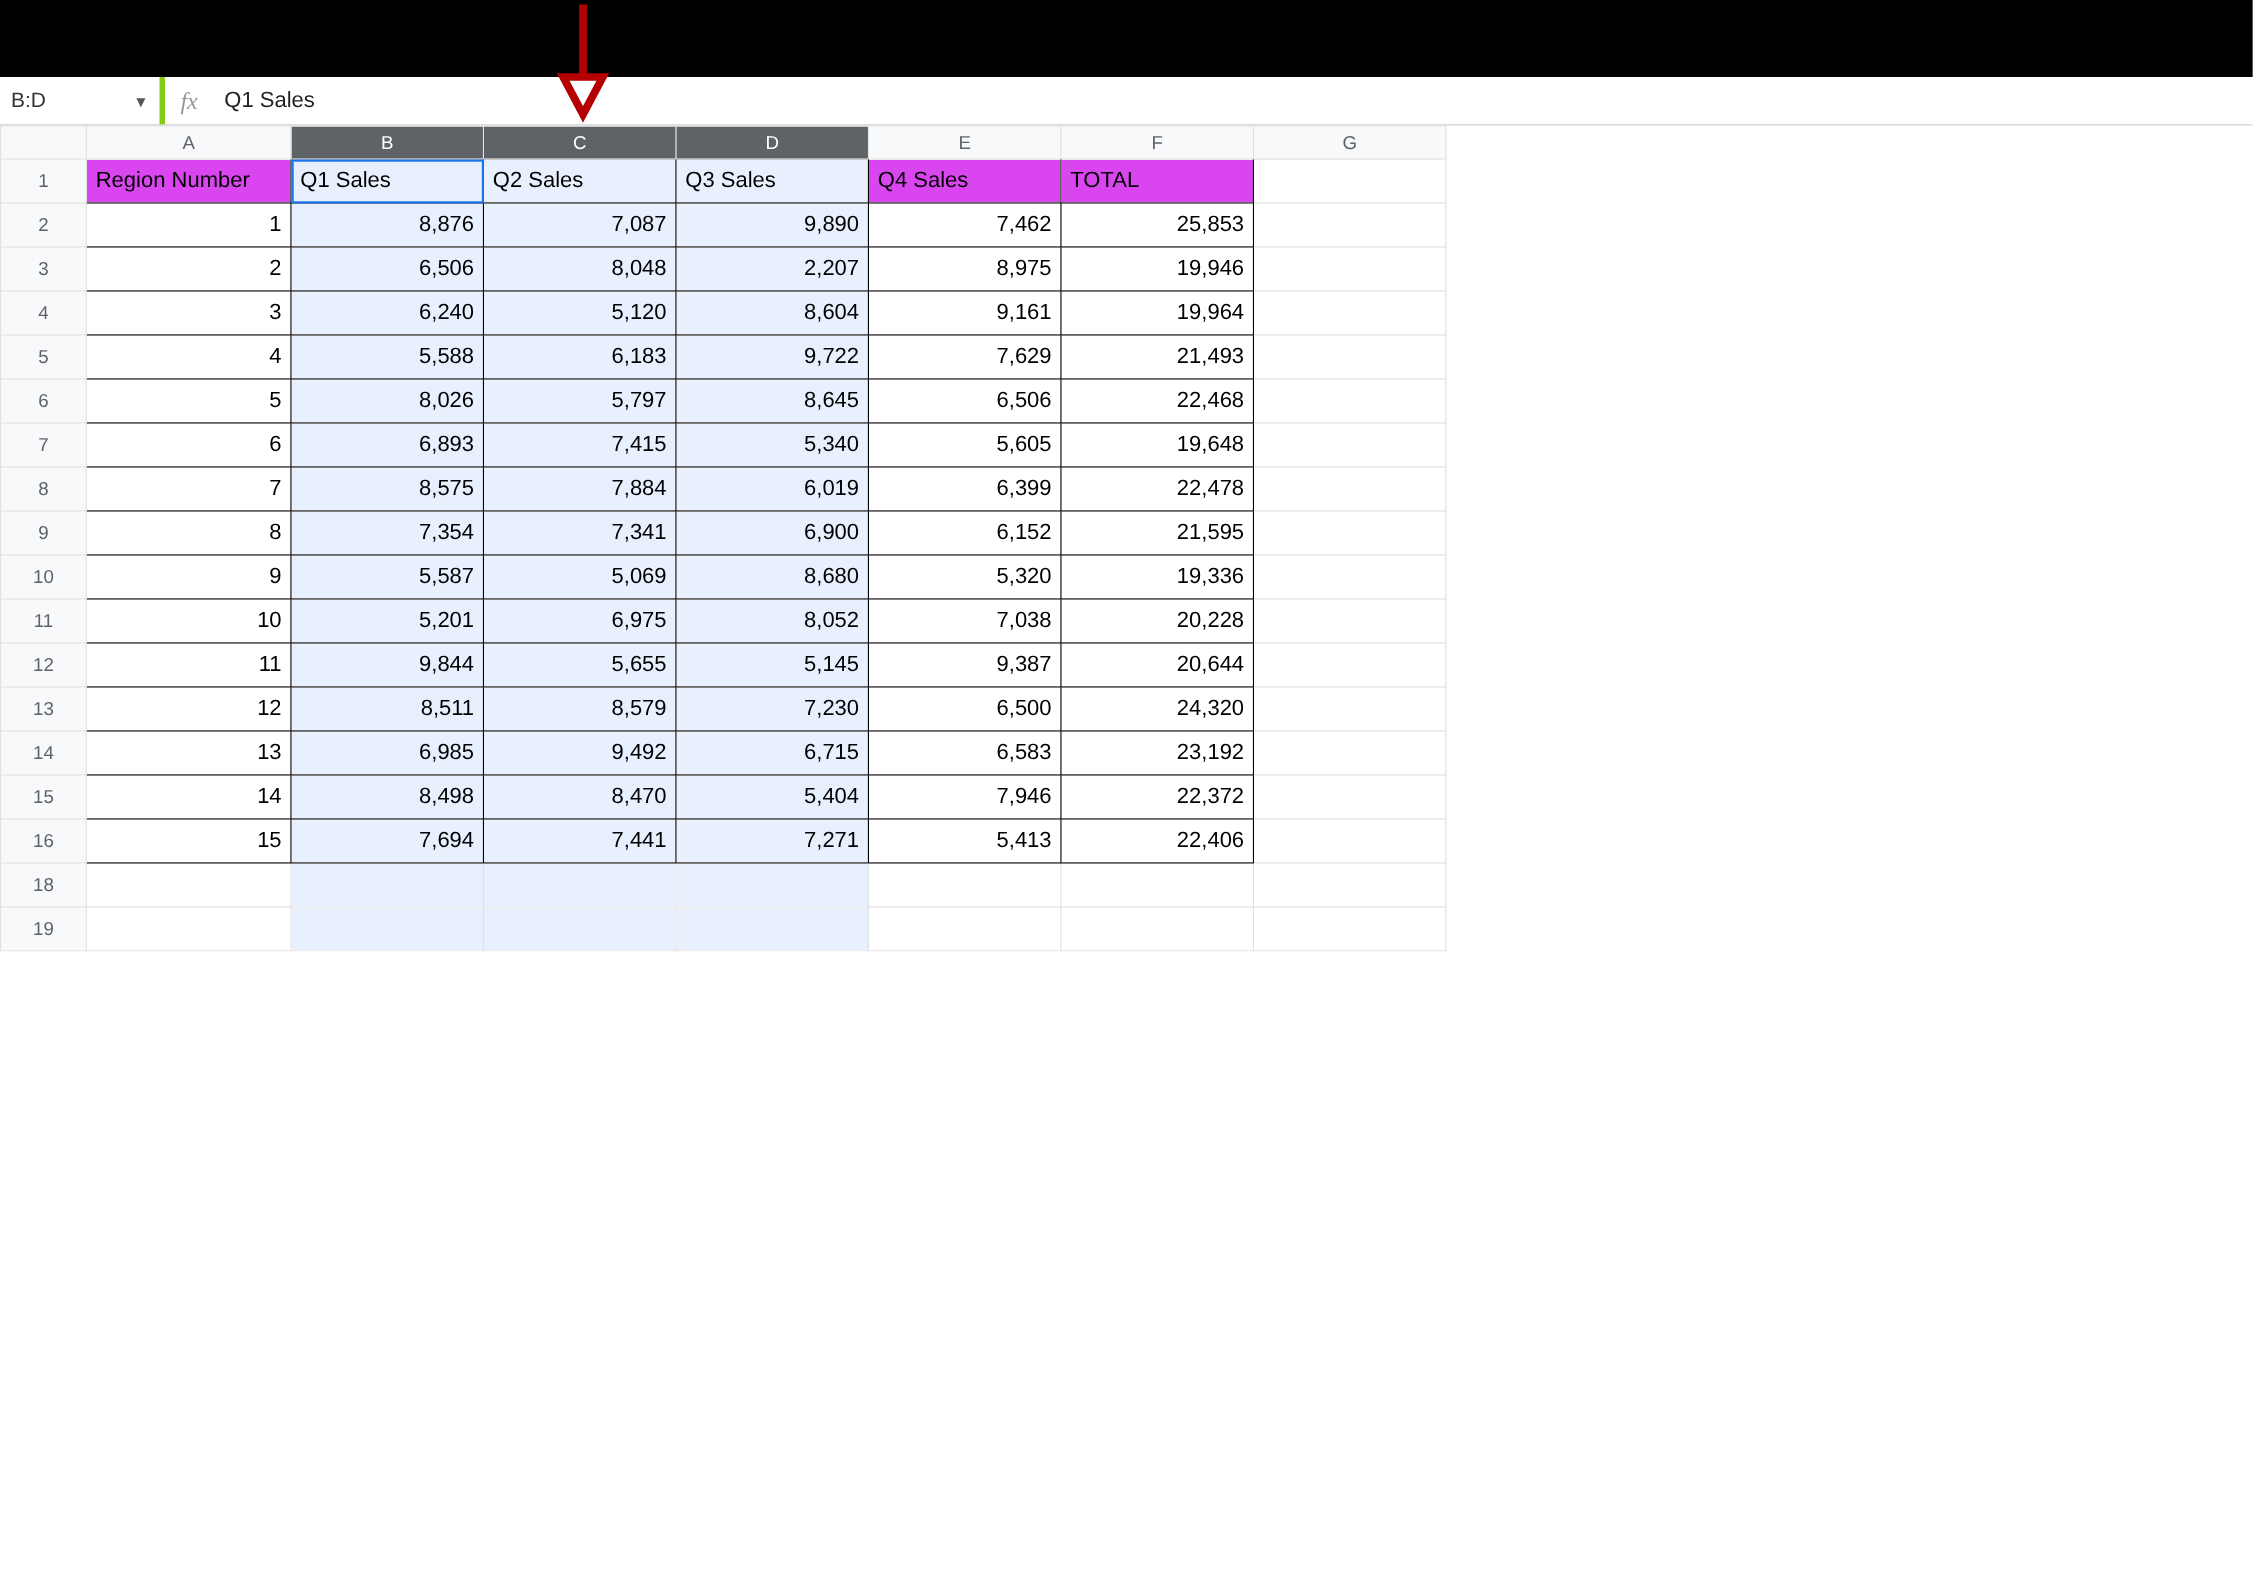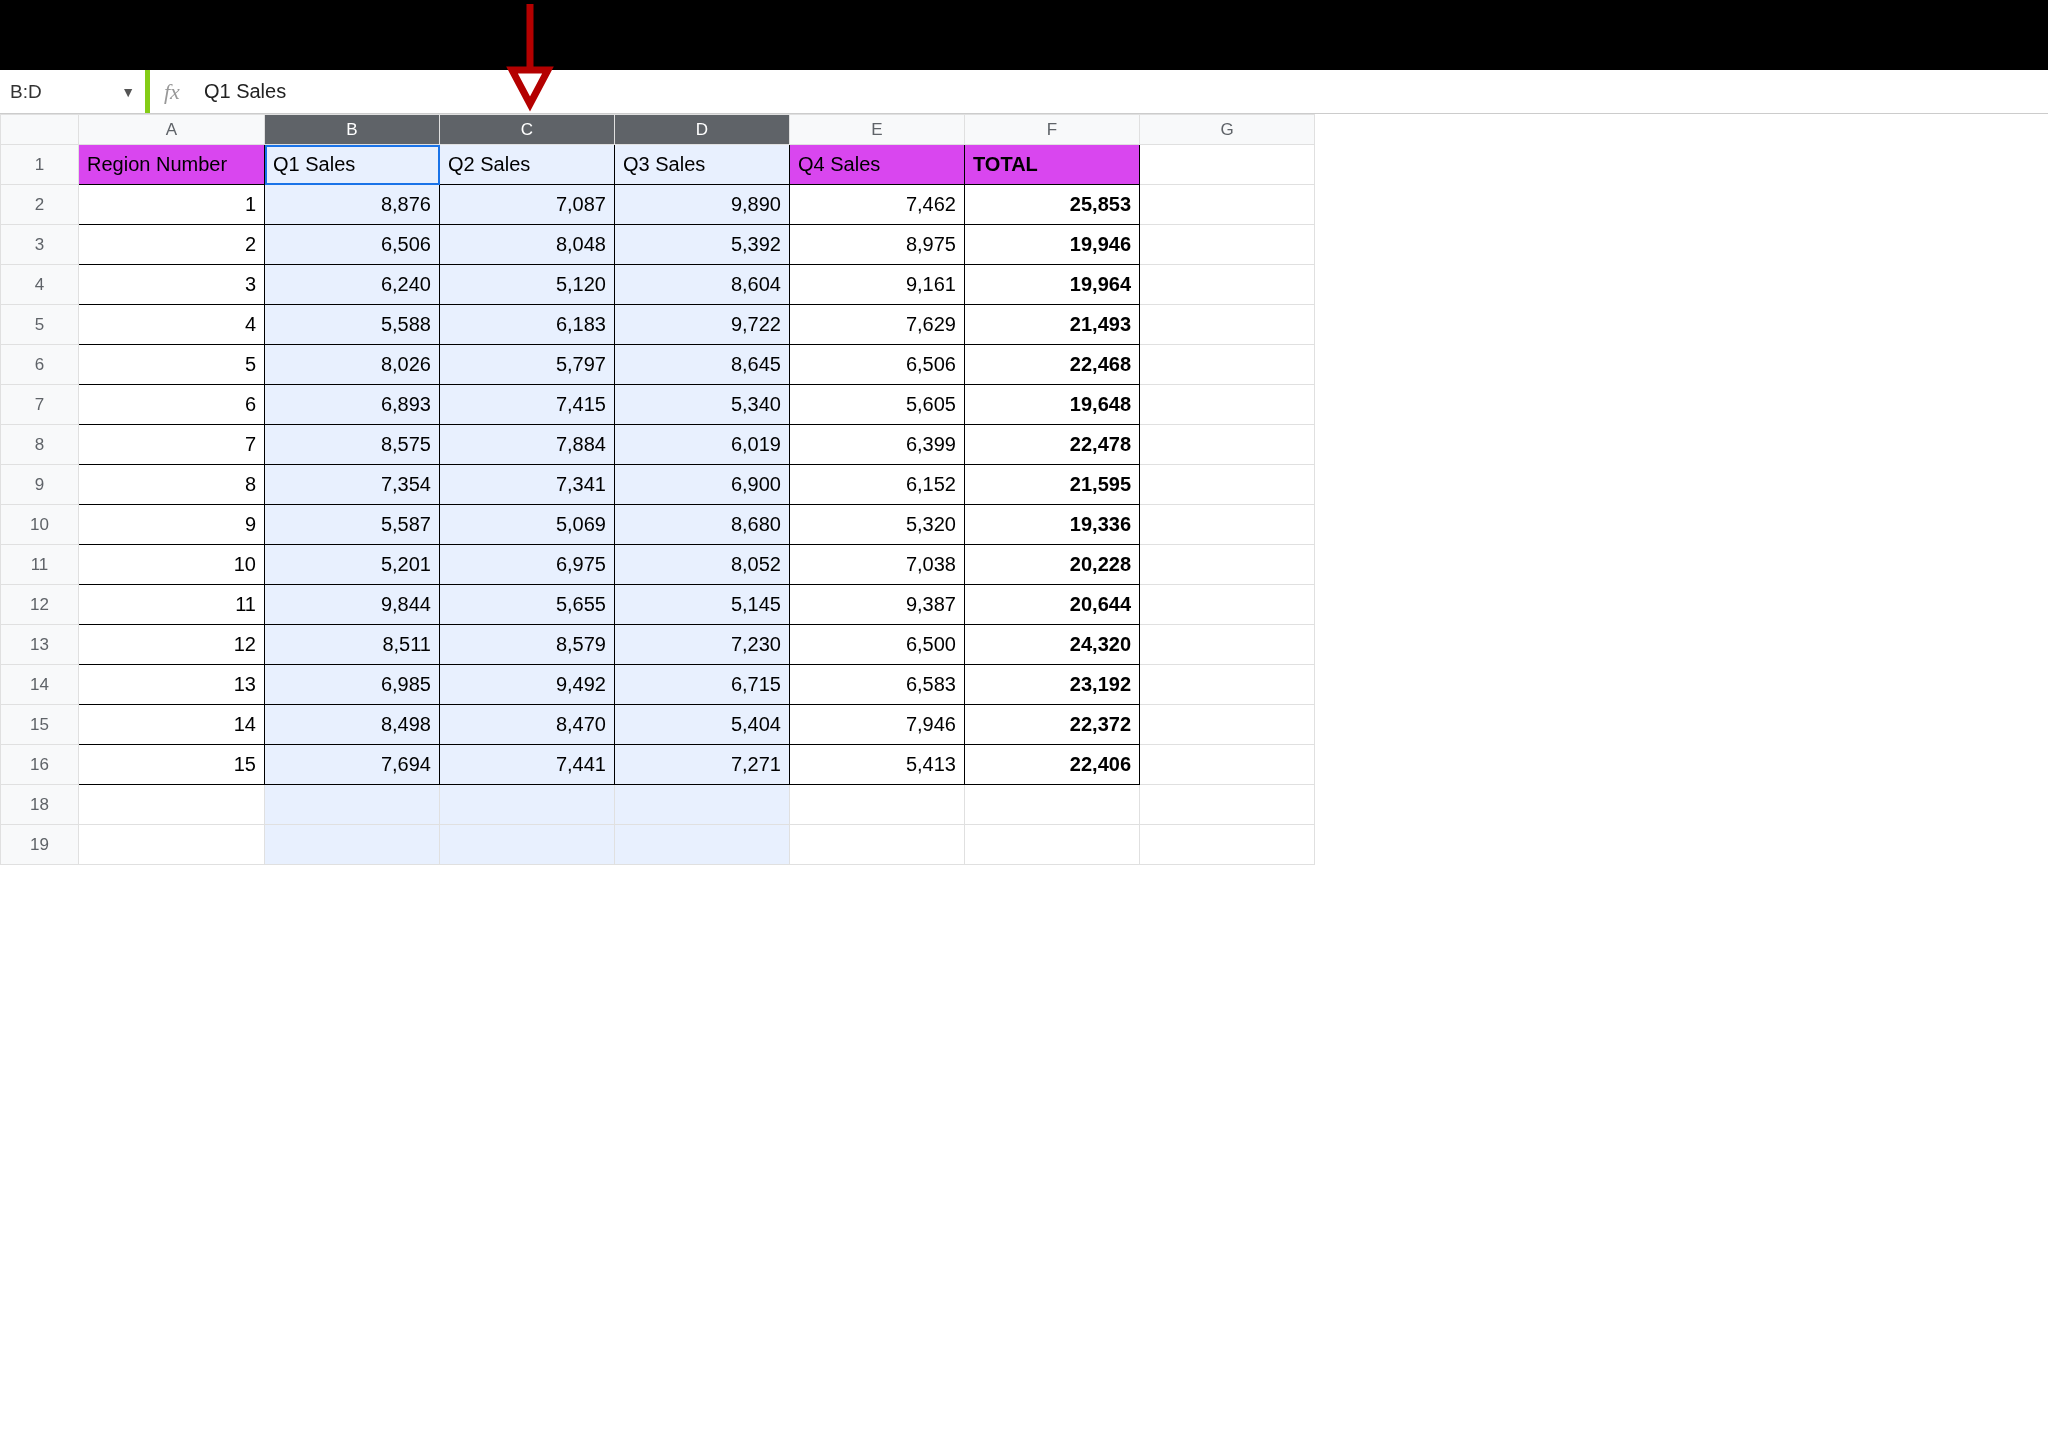--- a/index.html
+++ b/index.html
@@ -110,21 +110,21 @@
     background: #d946ef;
     border: 1px solid #000;
     font-weight: normal;
     text-align: left;
   }
   td.sel {
     background: #e8f0fe;
   }
   td.num { text-align: right; }
   td.txt { text-align: left; }
-  td.bold { font-weight: bold; }
+  td.bold { font-weight: normal; }
   td.active-cell {
     outline: 2px solid #1a73e8;
     outline-offset: -2px;
   }
   
   .arrow-annot {
     position: absolute;
     left: 500px;
     top: 0px;
     pointer-events: none;
@@ -187,21 +187,21 @@
           <td class="cell data-border sel num">9,890</td>
           <td class="cell data-border num">7,462</td>
           <td class="cell data-border num bold">25,853</td>
           <td class="cell "></td>
         </tr>
         <tr>
           <th class="rowhdr">3</th>
           <td class="cell data-border num">2</td>
           <td class="cell data-border sel num">6,506</td>
           <td class="cell data-border sel num">8,048</td>
-          <td class="cell data-border sel num">5,392</td>
+          <td class="cell data-border sel num">2,207</td>
           <td class="cell data-border num">8,975</td>
           <td class="cell data-border num bold">19,946</td>
           <td class="cell "></td>
         </tr>
         <tr>
           <th class="rowhdr">4</th>
           <td class="cell data-border num">3</td>
           <td class="cell data-border sel num">6,240</td>
           <td class="cell data-border sel num">5,120</td>
           <td class="cell data-border sel num">8,604</td>

